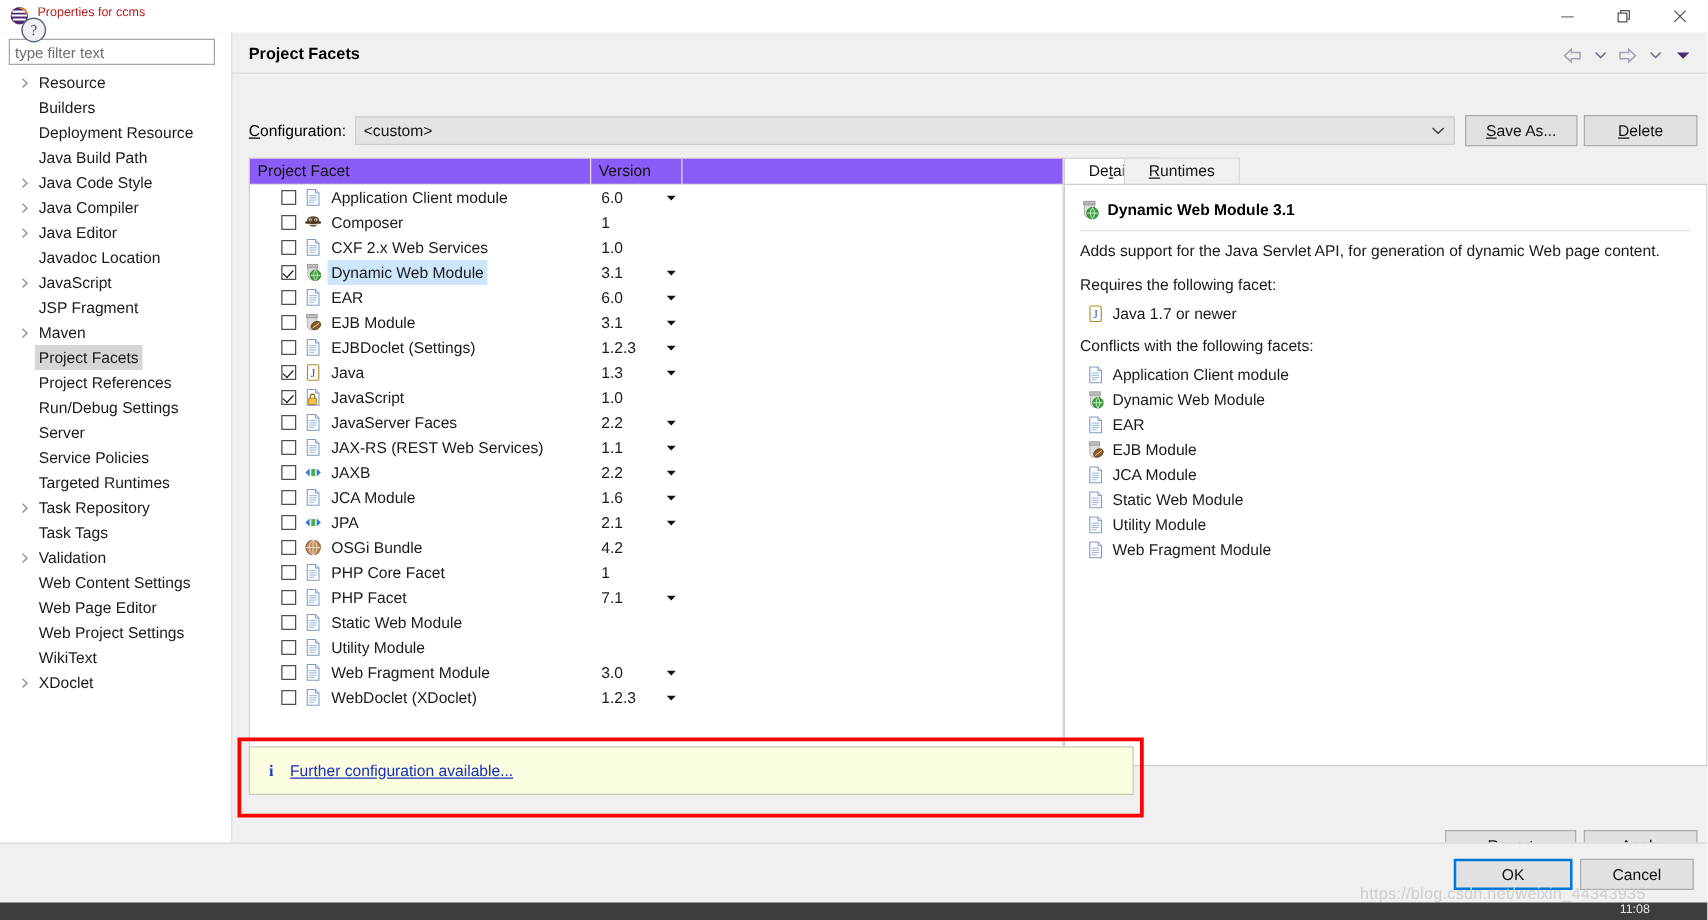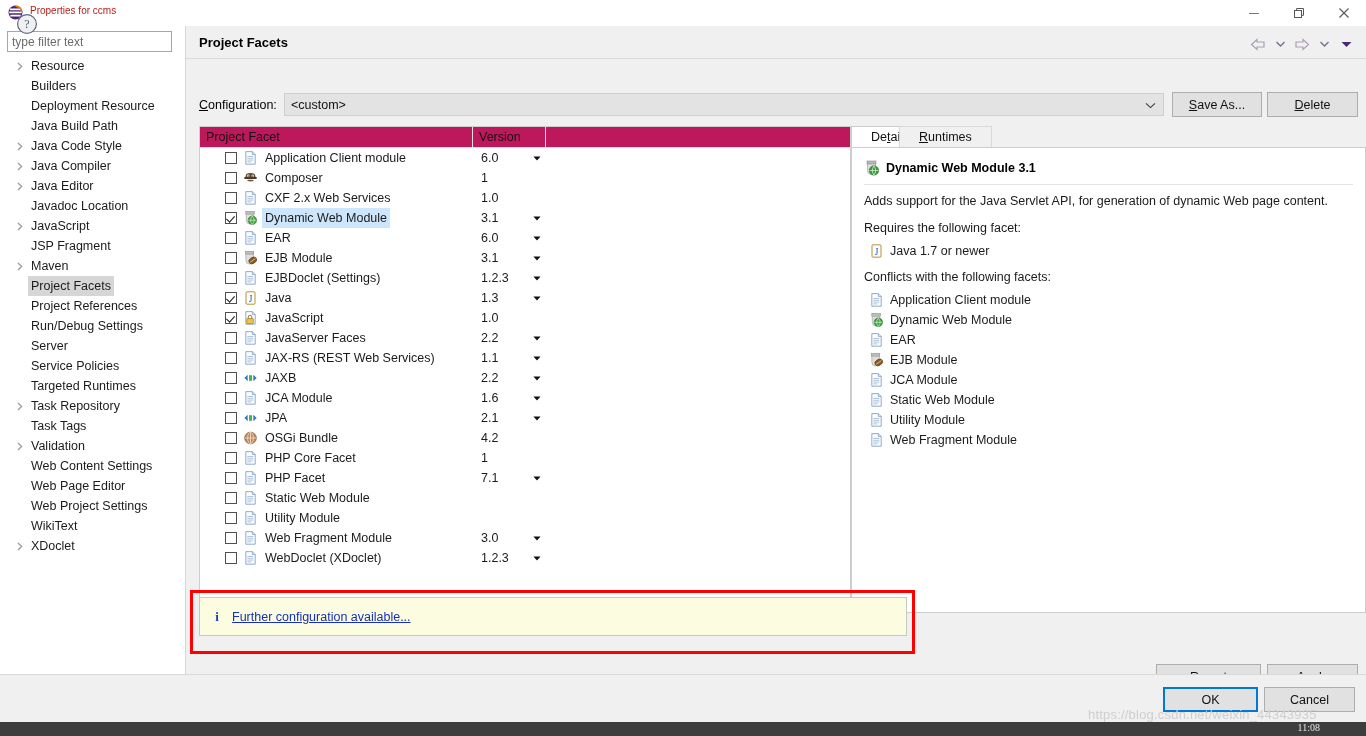--- a/index.html
+++ b/index.html
@@ -98,21 +98,21 @@
   .btn u { text-decoration: underline; }
   .btn-saveas { position: absolute; left: 986px; top: 66px; width: 90px; height: 25px; }
   .btn-delete { position: absolute; left: 1081px; top: 66px; width: 91px; height: 25px; }
 
   
   .facet-panel {
     position: absolute; left: 13px; top: 100px; width: 652px; height: 487px;
     background: #ffffff; border: 1px solid #cdcdcd;
   }
   .facet-head {
-    position: relative; height: 21px; background: #be185d;
+    position: relative; height: 21px; background: #8b5cf6;
     border-bottom: 1px solid #e0e0e0;
   }
   .fh-cell {
     position: absolute; top: 0; height: 21px; line-height: 21px;
     font-size: 12.5px; color: #111; padding-left: 6px;
     border-right: 1px solid #e0e0e0;
   }
   .fh-name { left: 0; width: 273px; }
   .fh-ver  { left: 273px; width: 73px; }
   .fh-pad  { left: 346px; width: 306px; border-right: none; }
@@ -217,21 +217,20 @@
   }
   .btn-cancel { position: absolute; left: 1264px; top: 687px; width: 91px; height: 25px; }
   .watermark {
     position: absolute; left: 1088px; top: 707px;
     font-size: 13px; color: #cfcfcf; white-space: nowrap;
     letter-spacing: .2px;
   }
   .taskbar {
     position: absolute; left: 0; top: 722px; width: 1366px; height: 14px;
     background: #3d3d3d;
-    font-family: Liberation Serif, serif;
   }
   .taskbar-clock {
     position: absolute; right: 46px; top: 0; color: #e6e6e6; font-size: 10px;
   }
 </style>
 </head>
 <body>
 
 <div id="root">
 

